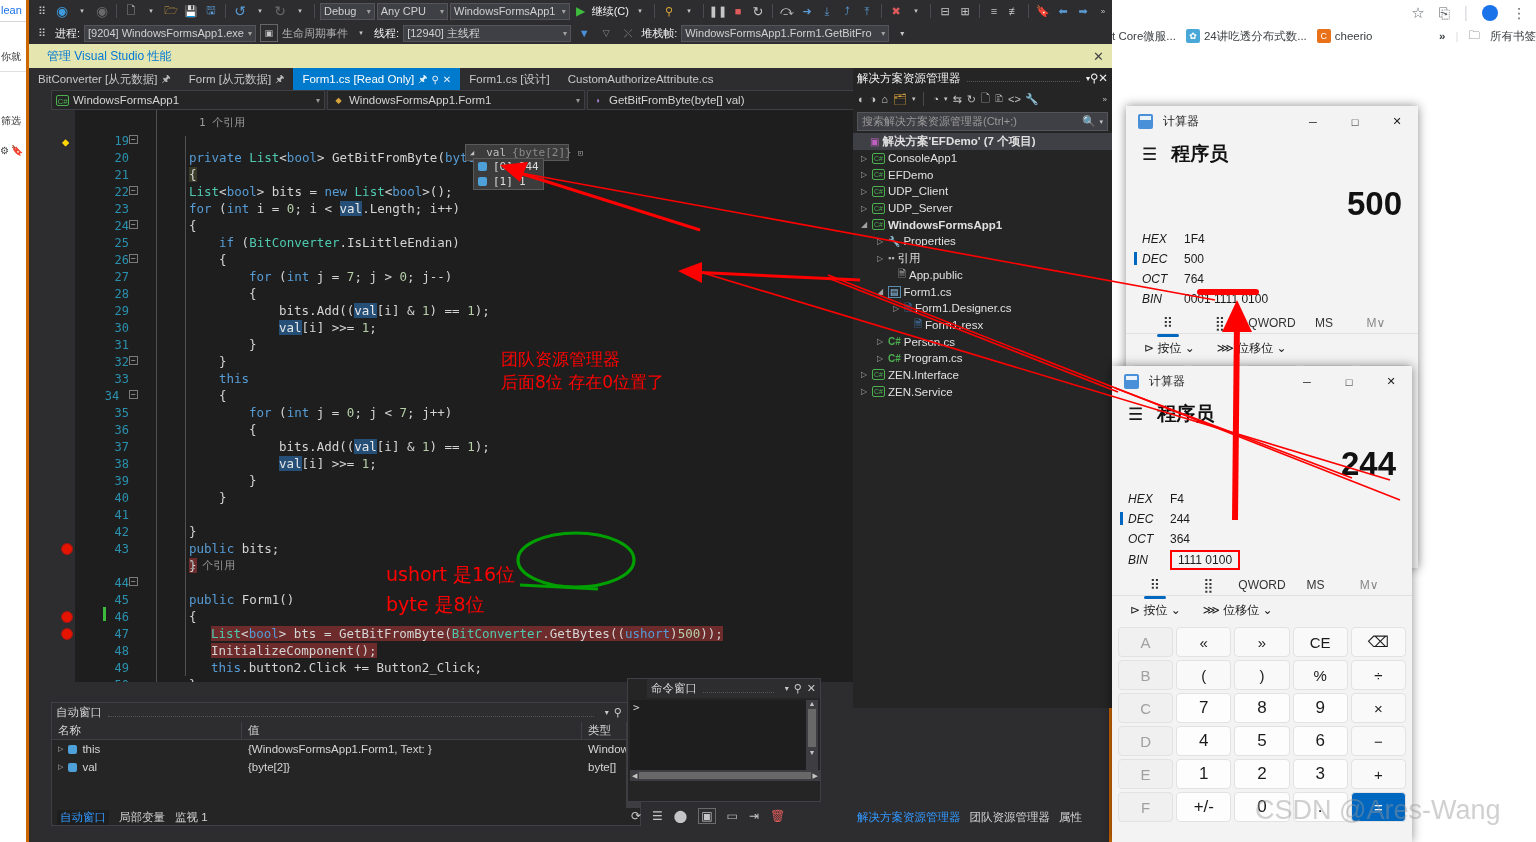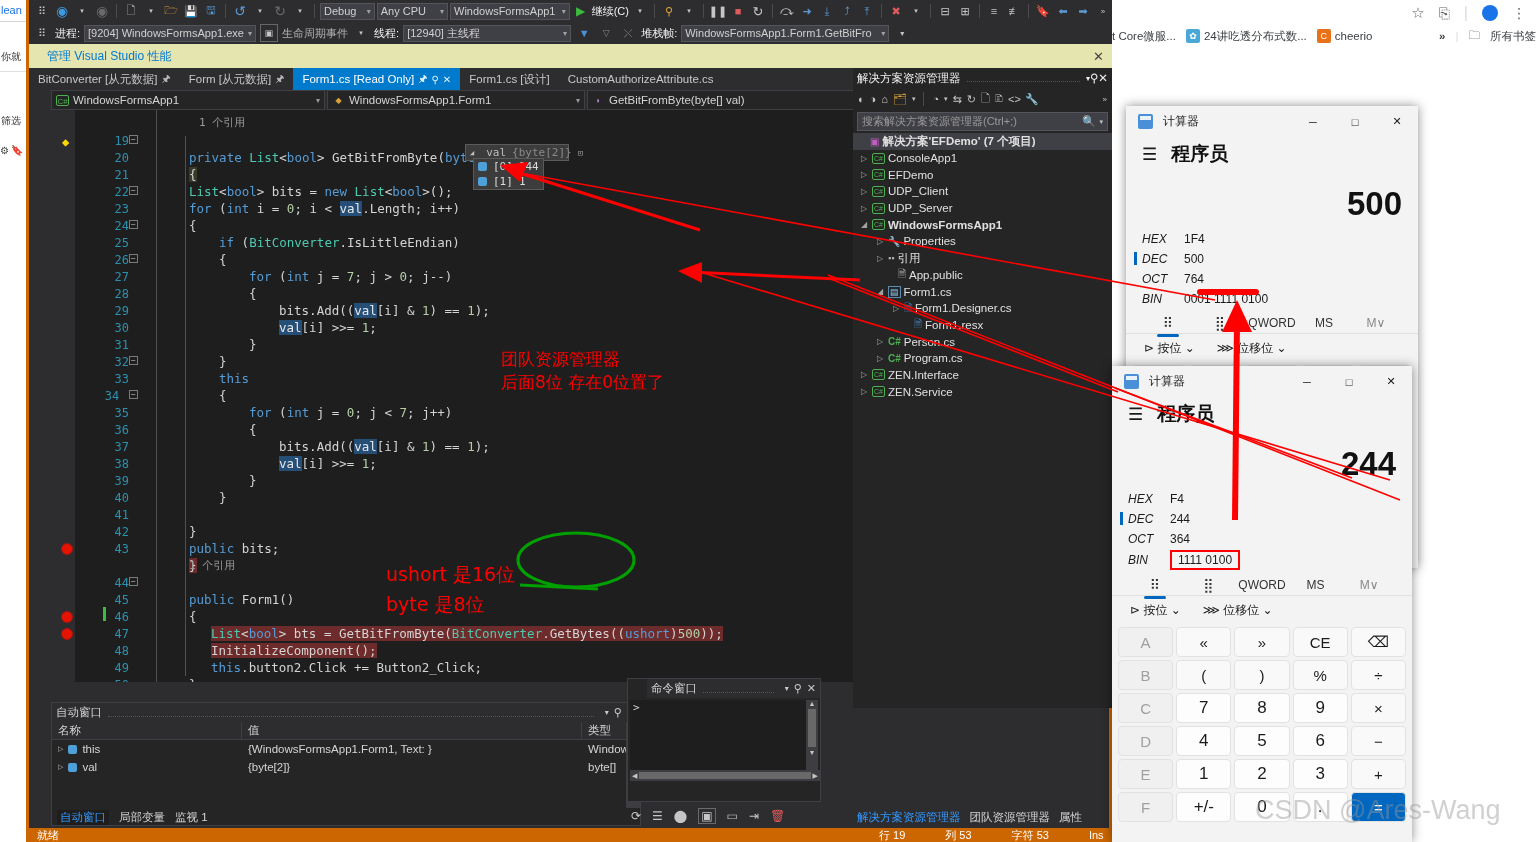--- a/index.html
+++ b/index.html
@@ -680,27 +680,20 @@
           <span>ZEN.Service</span>
         </div>
       </div>
     </div>
     <div class="se-bottom-tabs">
       <span class="on">解决方案资源管理器</span>
       <span>团队资源管理器</span>
       <span>属性</span>
     </div>
 
-    <div class="vs-status">
-      <span>就绪</span>
-      <span style="margin-left:780px;">行 19</span>
-      <span>列 53</span>
-      <span>字符 53</span>
-      <span>Ins</span>
-    </div>
   </div>
 
   <div class="calc" style="left:1126px; top:106px; width:292px; height:462px;">
     <div class="calc-title">
       <span class="calc-ico"></span>
       <span>计算器</span>
       <span class="calc-wbtns">
         <span class="calc-wbtn">─</span>
         <span class="calc-wbtn">□</span>
         <span class="calc-wbtn">✕</span>

